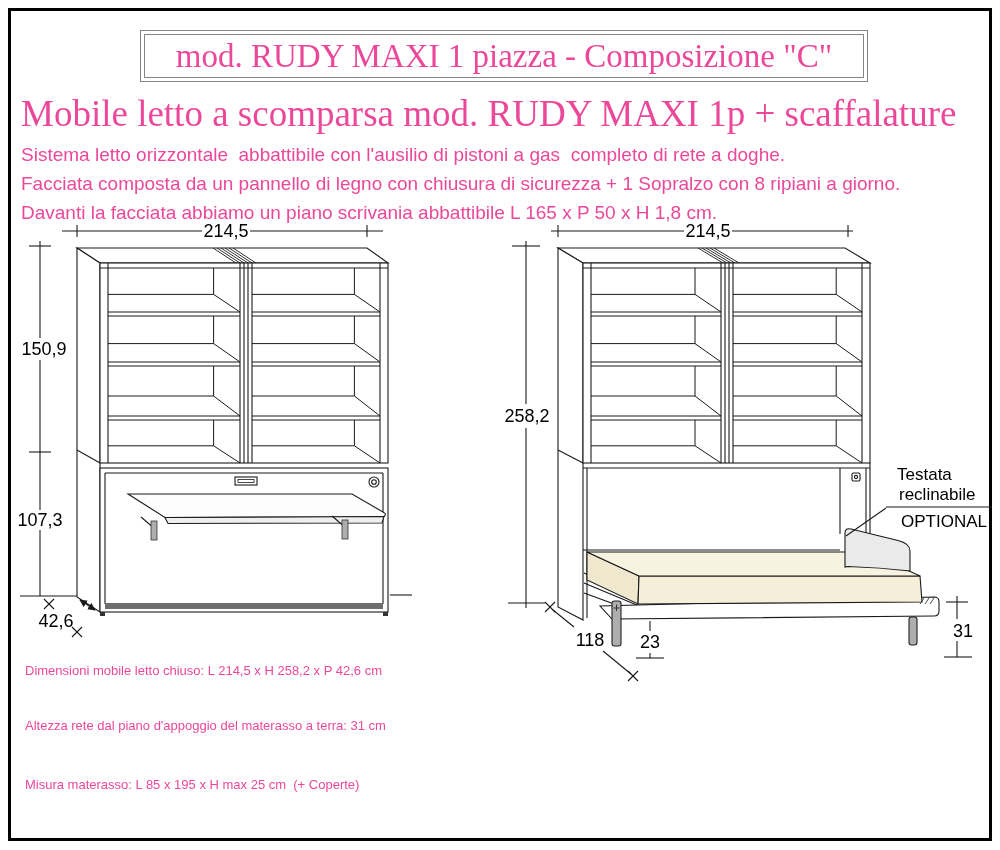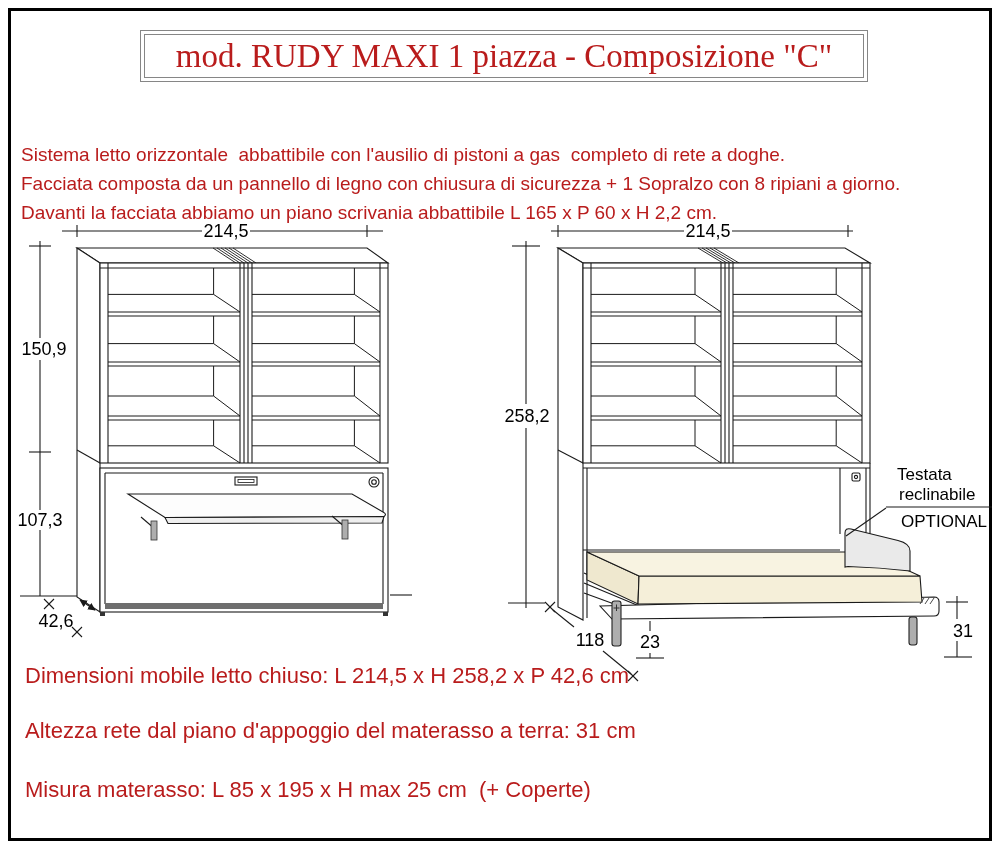--- a/index.html
+++ b/index.html
@@ -1,49 +1,50 @@
 <!DOCTYPE html>
 <html><head>
 <meta charset="utf-8">
 <style>
   html,body{margin:0;padding:0;background:#fff;}
   #page{position:relative;width:1000px;height:850px;background:#fff;overflow:hidden;
-        font-family:"Liberation Sans",sans-serif;color:#b91c1c;}
+        font-family:"Liberation Sans",sans-serif;color:#ec4899;}
   #frame{position:absolute;left:8px;top:8px;right:8px;bottom:9px;border:3px solid #000;}
   .abs{position:absolute;}
   #title-box{left:140px;top:30px;width:728px;height:52px;border:1px solid #868686;
              box-sizing:border-box;padding:3px;}
   #title-box .inner{width:100%;height:100%;border:1px solid #868686;box-sizing:border-box;
              display:flex;align-items:center;justify-content:center;}
   #title-box .inner div{font-family:"Liberation Serif",serif;font-size:33px;white-space:nowrap;}
   #main-heading{left:21px;top:92px;font-family:"Liberation Serif",serif;font-size:37px;
              white-space:nowrap;}
   .desc-line{left:21px;font-size:19px;white-space:pre;}
-  .spec-line{left:25px;font-size:22px;white-space:pre;}
+  .spec-line{left:25px;font-size:13px;white-space:pre;}
   #drawing-svg{position:absolute;left:0;top:0;}
   #drawing-svg text{stroke:none;fill:#000;font-family:"Liberation Sans",sans-serif;
              font-size:18px;}
   #drawing-svg text.note{font-size:17px;}
 </style>
 </head>
 <body>
 
 <div id="page">
   <div id="frame" class="abs"></div>
 
   <div id="title-box" class="abs">
     <div class="inner">
       <div>mod. RUDY  MAXI 1 piazza - Composizione "C"</div>
     </div>
   </div>
 
+  <div id="main-heading" class="abs">Mobile letto a scomparsa mod. RUDY  MAXI 1p + scaffalature</div>
 
   <div class="desc-line abs" style="top:144px">Sistema letto orizzontale  abbattibile con l'ausilio di pistoni a gas  completo di rete a doghe.</div>
   <div class="desc-line abs" style="top:173px">Facciata composta da un pannello di legno con chiusura di sicurezza + 1 Sopralzo con 8 ripiani a giorno.</div>
-  <div class="desc-line abs" style="top:202px">Davanti la facciata abbiamo un piano scrivania abbattibile L 165 x P 60 x H 2,2 cm.</div>
+  <div class="desc-line abs" style="top:202px">Davanti la facciata abbiamo un piano scrivania abbattibile L 165 x P 50 x H 1,8 cm.</div>
 
   <svg id="drawing-svg" width="1000" height="850" viewBox="0 0 1000 850">
     <defs>
       <marker id="arr" viewBox="0 0 10 10" refX="9" refY="5" markerWidth="7" markerHeight="7" orient="auto-start-reverse">
         <path d="M0,0 L10,5 L0,10 z" fill="#1a1a1a"></path>
       </marker>
     </defs>
 
     <g stroke="#1a1a1a" stroke-width="1.1" fill="none">
 

